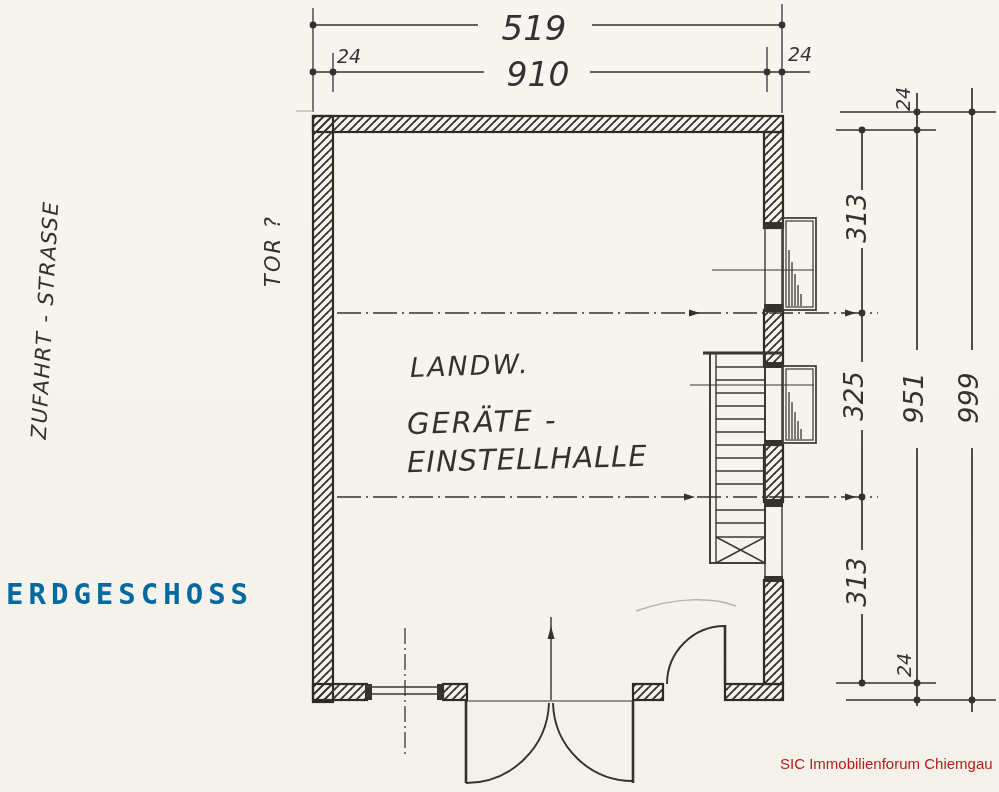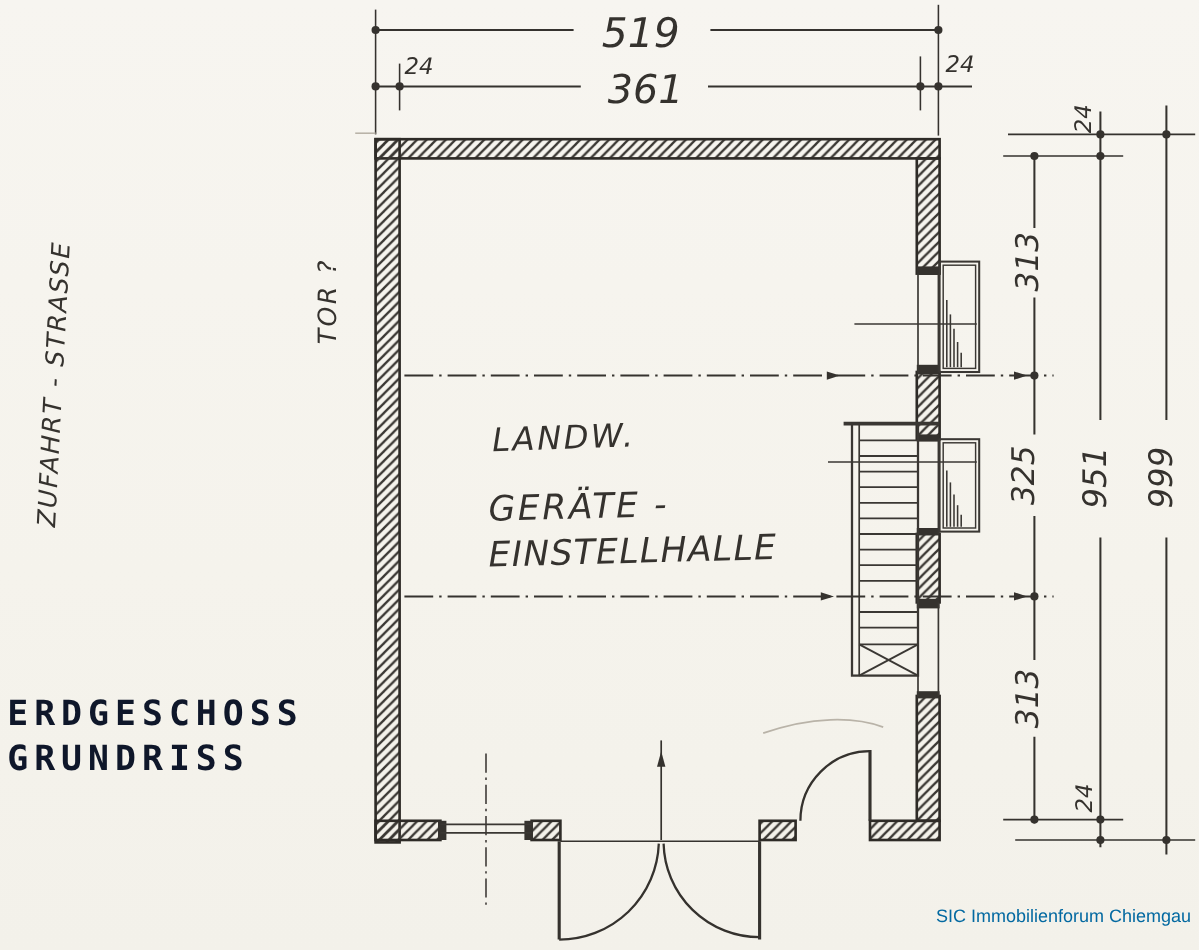--- a/index.html
+++ b/index.html
@@ -16,26 +16,26 @@
     color:#35322e;
     white-space:nowrap;
   }
   .rot{display:flex;align-items:center;justify-content:center;}
   .stamp{
     font-family:"DejaVu Sans Mono", monospace;
     font-weight:600;
     font-size:29px;
     letter-spacing:5px;
     line-height:38px;
-    color:#0f172a;
+    color:#0369a1;
     white-space:pre-line;
   }
   .footer{
     font-size:15px;
-    color:#0369a1;
+    color:#b91c1c;
     font-family:"Liberation Sans", sans-serif;
   }
   svg{position:absolute;left:0;top:0;}
   .ctr{text-align:center;}
 </style>
 </head>
 <body>
 
 <svg width="999" height="792" viewBox="0 0 999 792">
   <defs>
@@ -215,34 +215,34 @@
     <circle cx="917" cy="112" r="3.4" stroke="none"></circle>
       <circle cx="917" cy="130" r="3.4" stroke="none"></circle>
     <circle cx="917" cy="683" r="3.4" stroke="none"></circle>
       <circle cx="917" cy="700" r="3.4" stroke="none"></circle>
     <circle cx="972" cy="112" r="3.4" stroke="none"></circle>
       <circle cx="972" cy="700" r="3.4" stroke="none"></circle>
   </g>
 </svg>
 
 <div class="abs hand ctr" style="left:484px;top:8px;width:100px;font-size:34px;">519</div>
-<div class="abs hand ctr" style="left:488px;top:55px;width:100px;font-size:33px;">361</div>
+<div class="abs hand ctr" style="left:488px;top:55px;width:100px;font-size:33px;">910</div>
 <div class="abs hand" style="left:337px;top:45px;font-size:19px;">24</div>
 <div class="abs hand" style="left:788px;top:43px;font-size:19px;">24</div>
 
 <div class="abs hand rot" style="left:883px;top:88px;width:40px;height:22px;font-size:19px;transform:rotate(-90deg);">24</div>
 <div class="abs hand rot" style="left:822px;top:204px;width:70px;height:28px;font-size:26px;transform:rotate(-90deg);">313</div>
 <div class="abs hand rot" style="left:819px;top:382px;width:70px;height:28px;font-size:26px;transform:rotate(-90deg);">325</div>
 <div class="abs hand rot" style="left:822px;top:568px;width:70px;height:28px;font-size:26px;transform:rotate(-90deg);">313</div>
 <div class="abs hand rot" style="left:884px;top:654px;width:40px;height:22px;font-size:19px;transform:rotate(-90deg);">24</div>
 <div class="abs hand rot" style="left:873px;top:383px;width:80px;height:30px;font-size:27px;transform:rotate(-90deg);">951</div>
 <div class="abs hand rot" style="left:928px;top:383px;width:80px;height:30px;font-size:27px;transform:rotate(-90deg);">999</div>
 
 <div class="abs hand rot" style="left:-110px;top:306px;width:310px;height:28px;font-size:21px;letter-spacing:1.5px;transform:rotate(-87deg);">ZUFAHRT - STRASSE</div>
 <div class="abs hand rot" style="left:218px;top:238px;width:110px;height:26px;font-size:21px;letter-spacing:2px;transform:rotate(-90deg);">TOR ?</div>
 
 <div class="abs hand" style="left:410px;top:350px;font-size:27px;letter-spacing:2px;transform:rotate(-2deg);">LANDW.</div>
 <div class="abs hand" style="left:407px;top:405px;font-size:29px;letter-spacing:2px;transform:rotate(-1.5deg);">GERÄTE -</div>
 <div class="abs hand" style="left:407px;top:442px;font-size:29px;letter-spacing:1px;transform:rotate(-1.5deg);">EINSTELLHALLE</div>
 
-<div class="abs stamp" style="left:6px;top:575px;"><span>ERDGESCHOSS</span><br><span>GRUNDRISS</span></div>
+<div class="abs stamp" style="left:6px;top:575px;"><span>ERDGESCHOSS</span><br></div>
 
 <div class="abs footer" style="left:780px;top:755px;">SIC Immobilienforum Chiemgau</div>
 
 </body></html>

